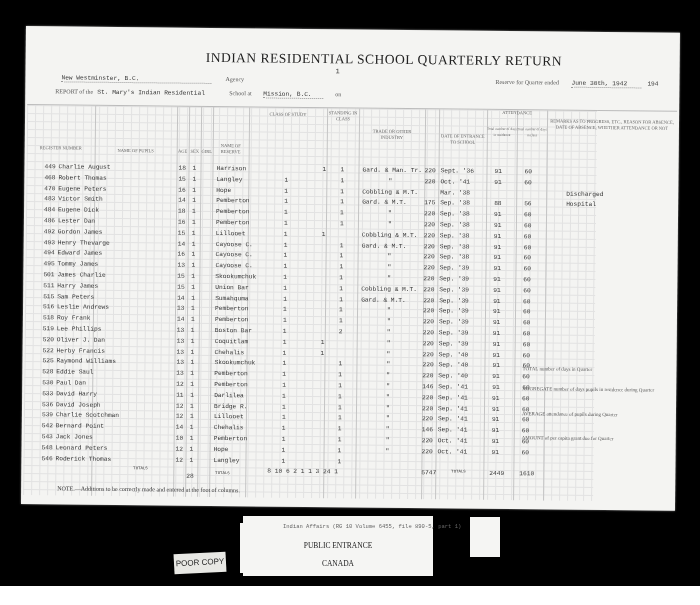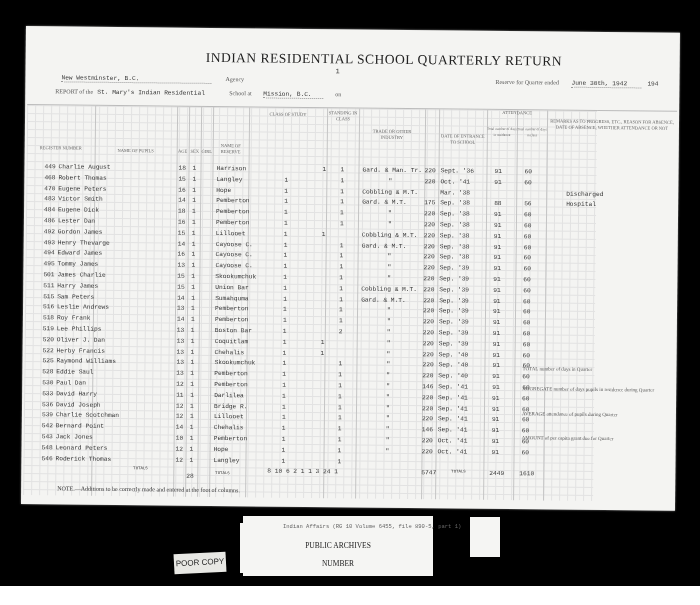--- a/index.html
+++ b/index.html
@@ -551,21 +551,21 @@
   <div class="summary" style="top:335px;">TOTAL number of days in Quarter</div>
   <div class="summary" style="top:355px;">AGGREGATE number of days pupils in residence during Quarter</div>
   <div class="summary" style="top:380px;">AVERAGE attendance of pupils during Quarter</div>
   <div class="summary" style="top:404px;">AMOUNT of per capita grant due for Quarter</div>
 
   <div class="note">NOTE.—Additions to be correctly made and entered at the foot of columns.</div>
 </div>
 
 <div class="label-card">
   <div class="label-ref">Indian Affairs (RG 10 Volume 6455, file 890-5, part 1)</div>
-  <div class="label-arch" style="top:25px;">PUBLIC ARCHIVES</div>
-  <div class="label-arch" style="top:43px;">NUMBER</div>
+  <div class="label-arch" style="top:25px;">PUBLIC ENTRANCE</div>
+  <div class="label-arch" style="top:43px;">CANADA</div>
 </div>
 <div class="label-tab" style="left:240px;top:523px;width:30px;height:50px;"></div>
 <div class="label-tab" style="left:470px;top:517px;width:30px;height:40px;"></div>
 
 <div class="poorcopy">POOR COPY</div>
 
 <div class="footer-strip"></div>
 
 </body></html>

